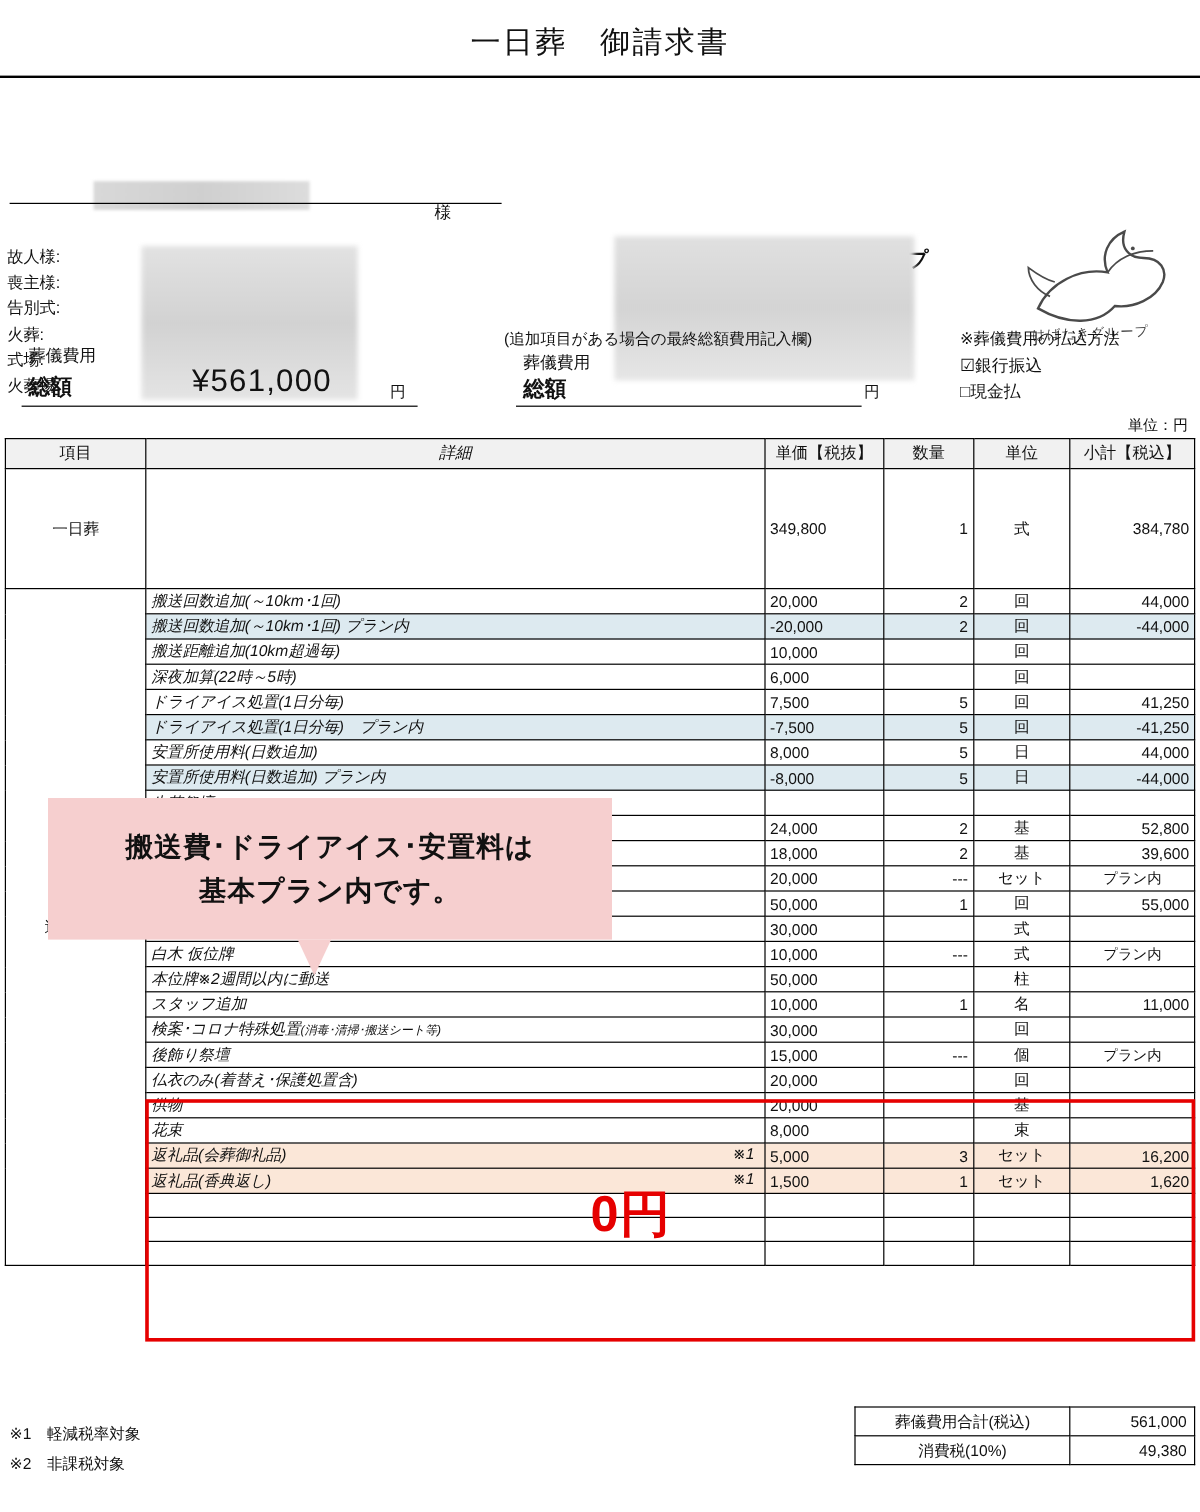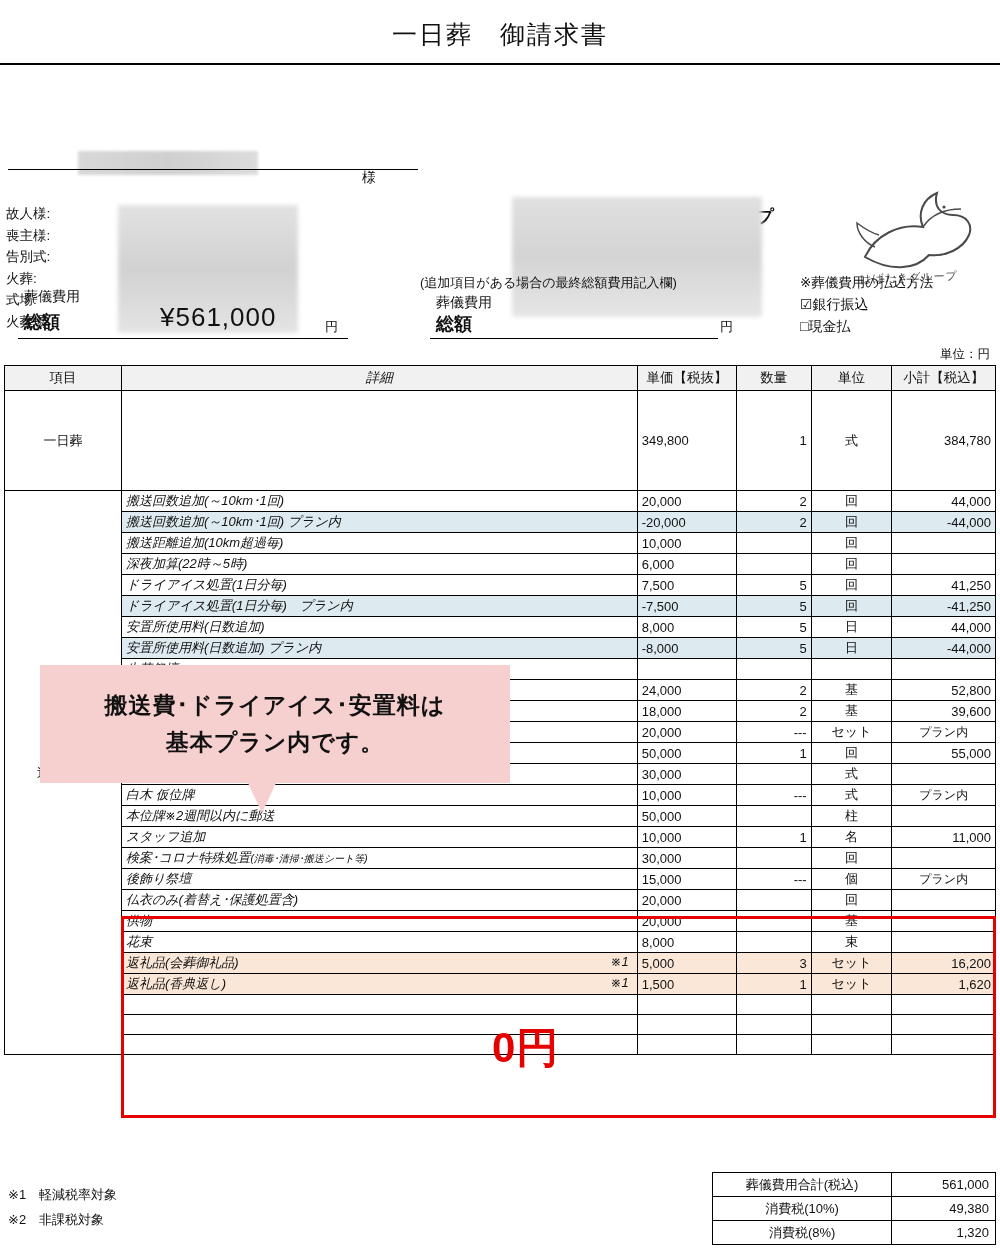--- a/index.html
+++ b/index.html
@@ -131,21 +131,21 @@
   .redbox{
     position:absolute;
     left:121px;top:916px;
     width:875px;height:202px;
     border:3px solid #e60000;
     pointer-events:none;
     box-sizing:border-box;
   }
   .zero-yen{
     position:absolute;
-    left:492px;top:1020px;
+    left:492px;top:984px;
     font-size:42px;font-weight:bold;color:#e60000;
     letter-spacing:1px;
   }
 
   
   .callout{
     position:absolute;left:40px;top:665px;
     width:470px;height:118px;
     background:#f6cfcf;
     display:flex;align-items:center;justify-content:center;
@@ -469,20 +469,16 @@
   <table class="totals">
     <tbody id="sbody">
         <tr>
           <td class="t-label">葬儀費用合計(税込)</td>
           <td class="t-value">561,000</td>
         </tr>
         <tr>
           <td class="t-label">消費税(10%)</td>
           <td class="t-value">49,380</td>
         </tr>
-        <tr>
-          <td class="t-label">消費税(8%)</td>
-          <td class="t-value">1,320</td>
-        </tr>
       </tbody>
   </table>
 
 </div>
 
 </body></html>

